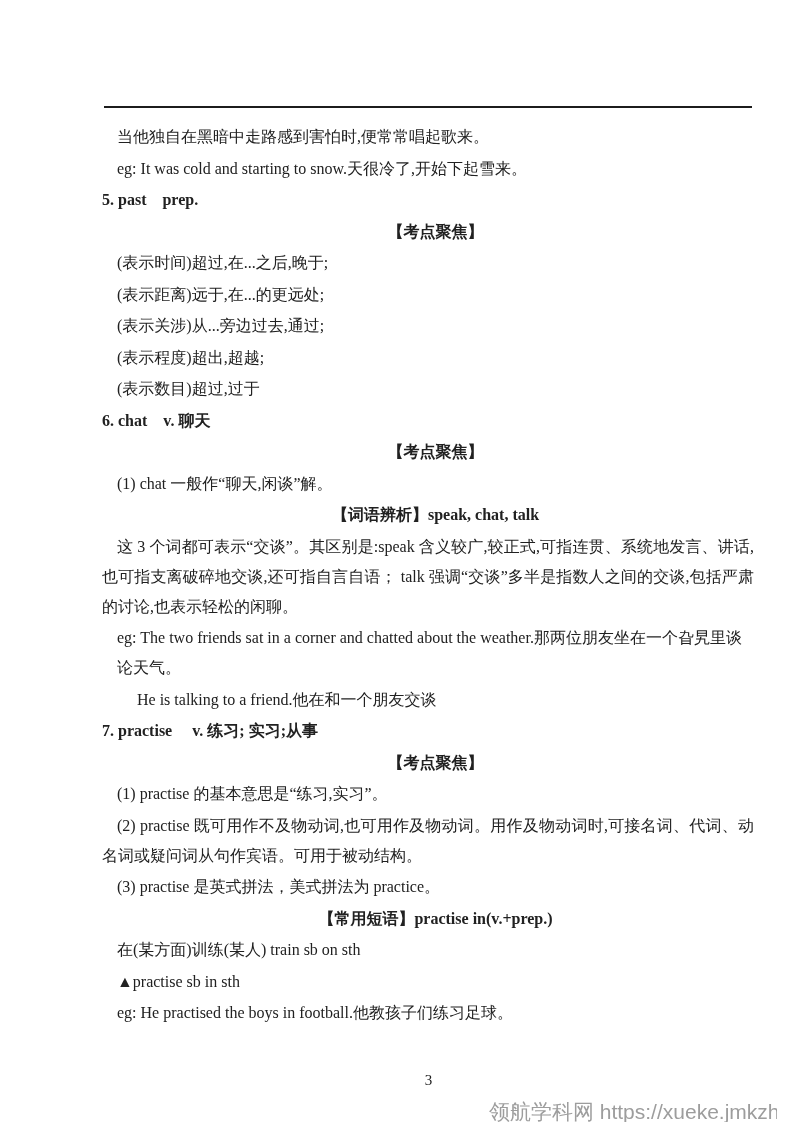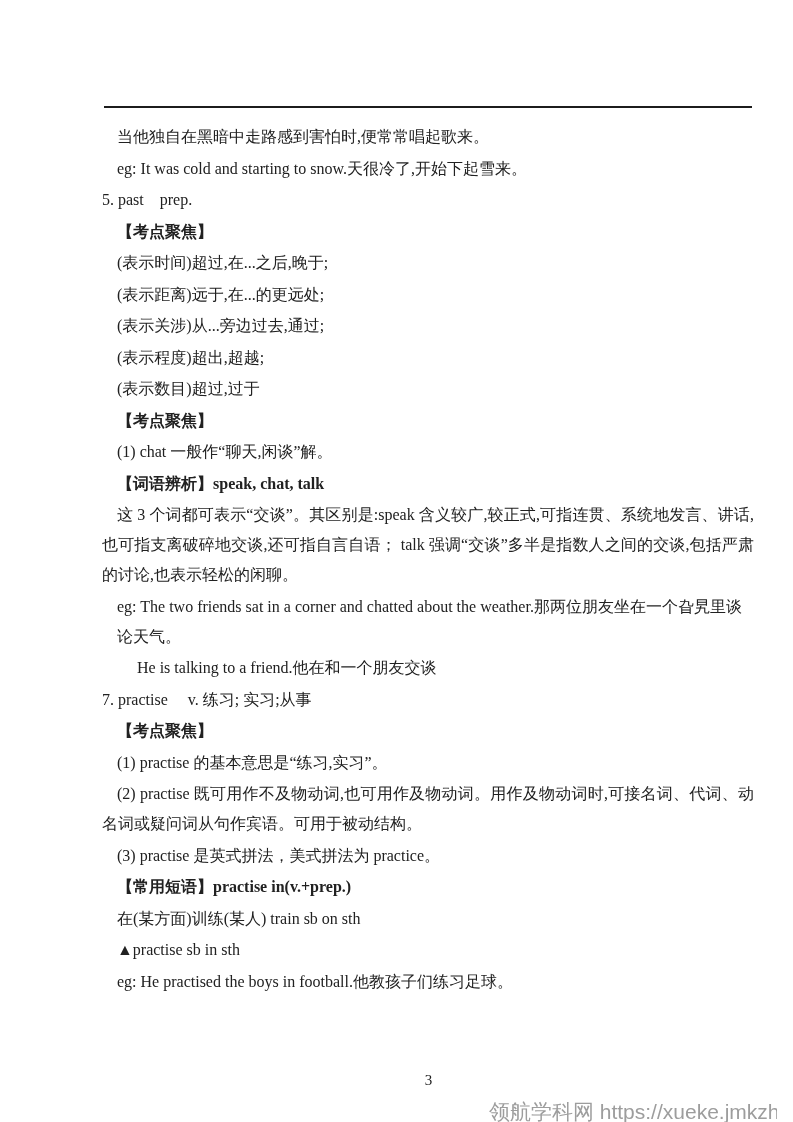--- a/index.html
+++ b/index.html
@@ -32,22 +32,22 @@
     top:90px;
     width:652px;
   }
   .line{
     font-size:16px;
     line-height:30px;
     margin:0 0 1.5px 0;
     white-space:pre-wrap;
     color:var(--text-color);
   }
-  .l-num{font-weight:normal;padding-left:0;}
-  .l-head{font-weight:bold;padding-left:15px;}
+  .l-num{font-weight:bold;padding-left:0;}
+  .l-head{font-weight:bold;padding-left:15px;text-align:center;}
   .l-body{padding-left:15px;}
   .l-sub{padding-left:35px;}
   .l-hang{
     text-indent:15px;
     text-align:justify;
     white-space:normal;
   }
   .page-number{
     position:absolute;
     top:1038px;
@@ -78,20 +78,21 @@
   <div class="content">
       <p class="line l-body">当他独自在黑暗中走路感到害怕时,便常常唱起歌来。</p>
       <p class="line l-body">eg: It was cold and starting to snow.天很冷了,开始下起雪来。</p>
       <p class="line l-num">5. past    prep.</p>
       <p class="line l-head">【考点聚焦】</p>
       <p class="line l-body">(表示时间)超过,在...之后,晚于;</p>
       <p class="line l-body">(表示距离)远于,在...的更远处;</p>
       <p class="line l-body">(表示关涉)从...旁边过去,通过;</p>
       <p class="line l-body">(表示程度)超出,超越;</p>
       <p class="line l-body">(表示数目)超过,过于</p>
+      <p class="line l-num">6. chat    v. 聊天</p>
       <p class="line l-head">【考点聚焦】</p>
       <p class="line l-body">(1) chat 一般作“聊天,闲谈”解。</p>
       <p class="line l-head">【词语辨析】speak, chat, talk</p>
       <p class="line l-hang">这 3 个词都可表示“交谈”。其区别是:speak 含义较广,较正式,可指连贯、系统地发言、讲话,也可指支离破碎地交谈,还可指自言自语；  talk 强调“交谈”多半是指数人之间的交谈,包括严肃的讨论,也表示轻松的闲聊。</p>
       <p class="line l-body">eg: The two friends sat in a corner and chatted about the weather.那两位朋友坐在一个旮旯里谈论天气。</p>
       <p class="line l-sub">He is talking to a friend.他在和一个朋友交谈</p>
       <p class="line l-num">7. practise     v. 练习; 实习;从事</p>
       <p class="line l-head">【考点聚焦】</p>
       <p class="line l-body">(1) practise 的基本意思是“练习,实习”。</p>
       <p class="line l-hang">(2) practise 既可用作不及物动词,也可用作及物动词。用作及物动词时,可接名词、代词、动名词或疑问词从句作宾语。可用于被动结构。</p>

